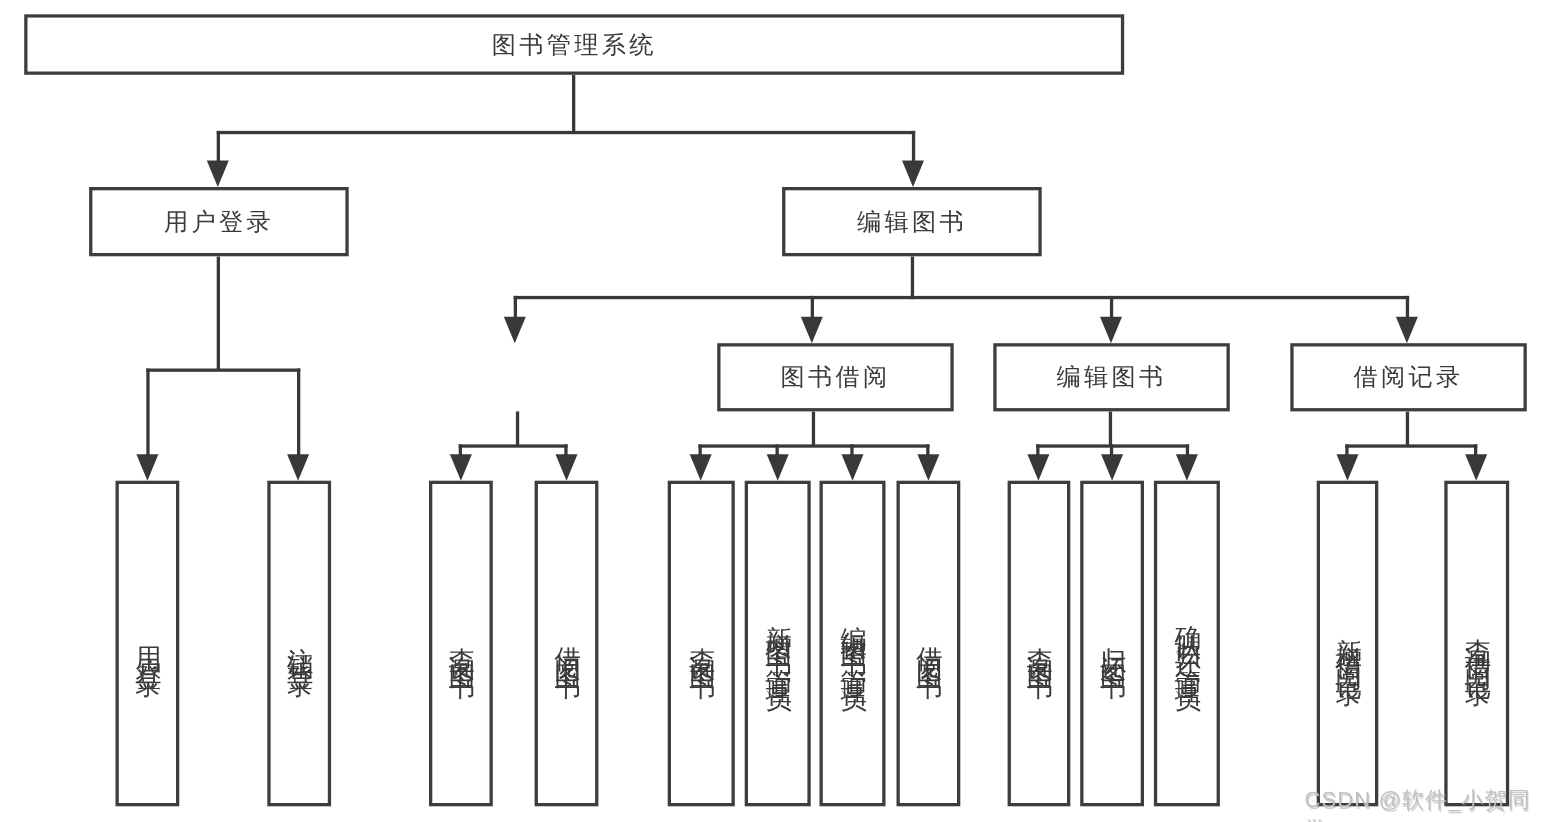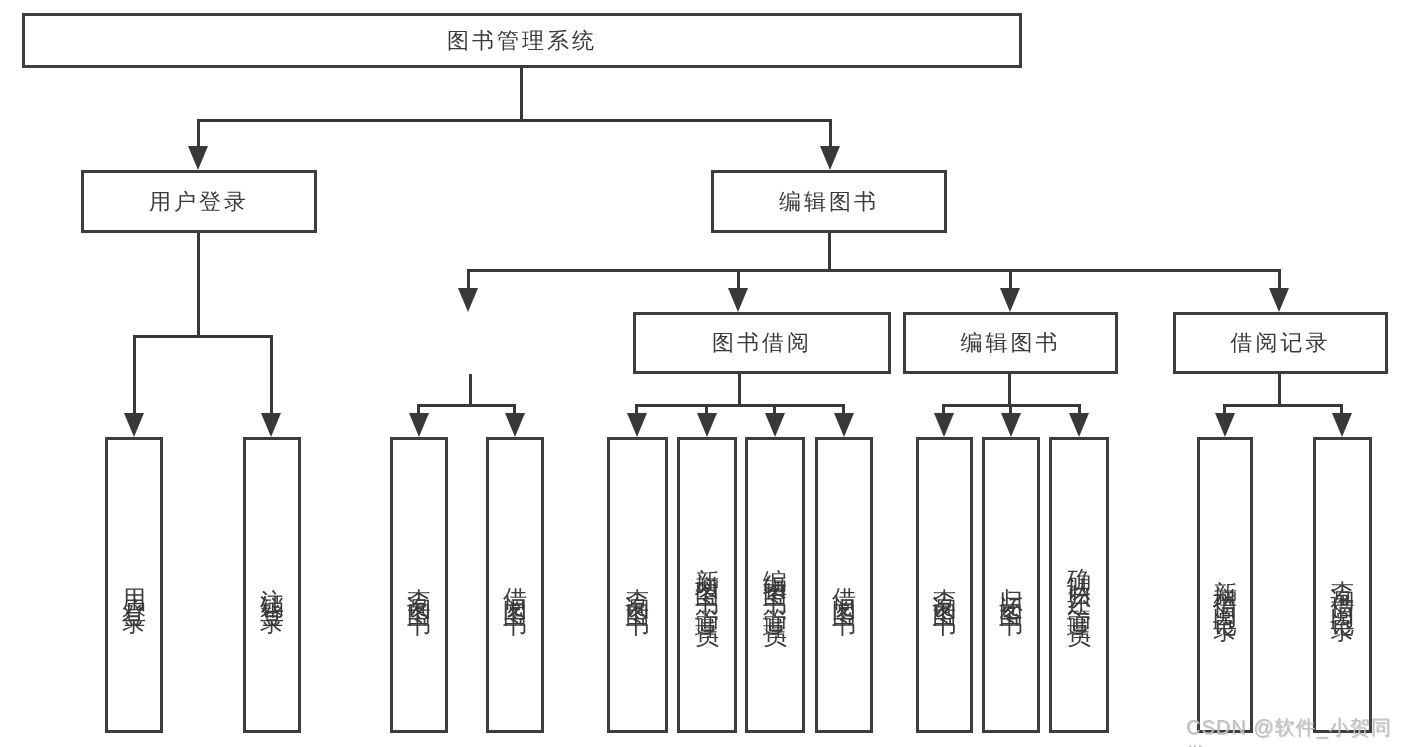--- a/index.html
+++ b/index.html
@@ -115,21 +115,21 @@
   <div class="arrow" style="left:1215px;top:413px;"></div>
   <div class="arrow" style="left:1332px;top:413px;"></div>
 
   <div class="box" style="left:22px;top:13px;width:1000px;height:55px;">图书管理系统</div>
 
   <div class="box" style="left:81px;top:170px;width:236px;height:63px;">用户登录</div>
 
   <div class="box" style="left:711px;top:170px;width:236px;height:63px;">编辑图书</div>
 
 
-  <div class="box" style="left:633px;top:312px;width:258px;height:62px;">图书借阅</div>
+  <div class="box" style="left:652px;top:312px;width:215px;height:62px;">图书借阅</div>
 
   <div class="box" style="left:903px;top:312px;width:215px;height:62px;">编辑图书</div>
 
   <div class="box" style="left:1173px;top:312px;width:215px;height:62px;">借阅记录</div>
 
   <div class="box vbox" style="left:105px;top:437px;width:58px;height:296px;">
     <span class="vtext">用户登录</span>
   </div>
   <div class="box vbox" style="left:243px;top:437px;width:58px;height:296px;">
     <span class="vtext">注销登录</span>

